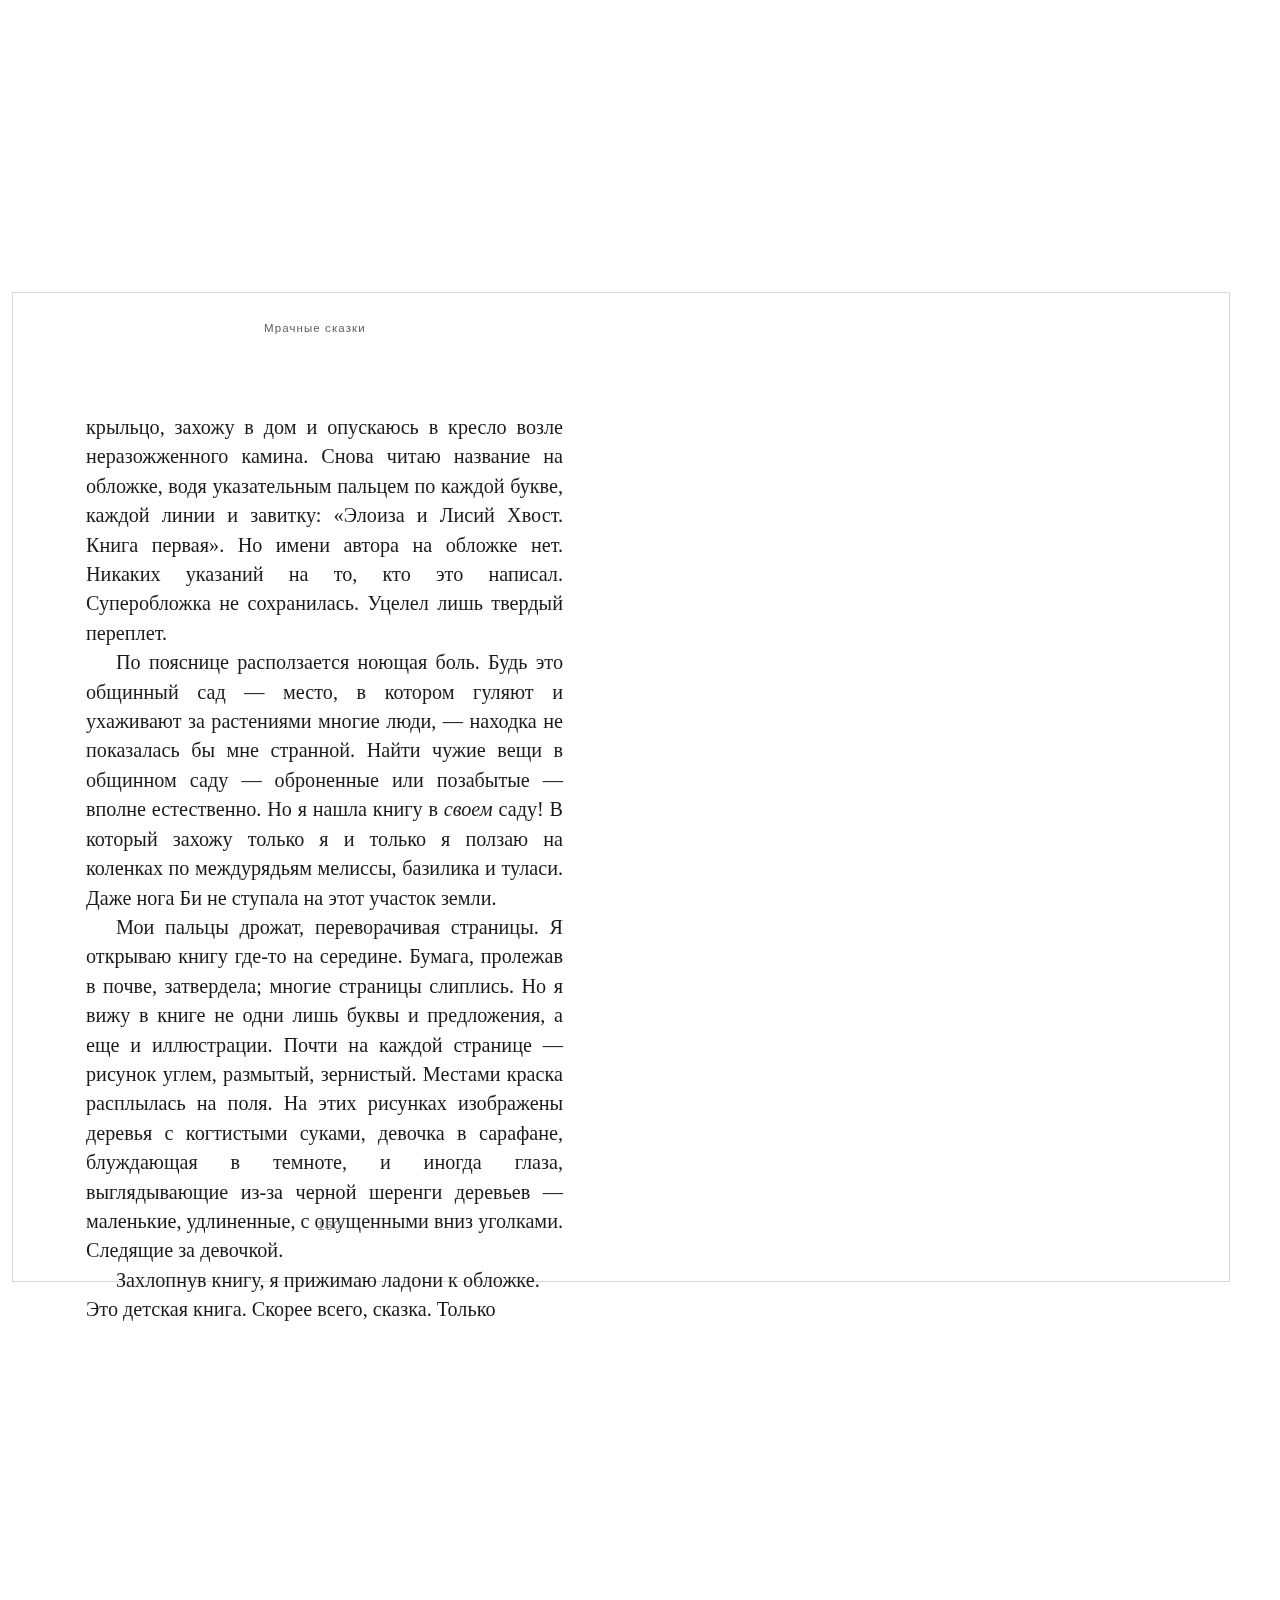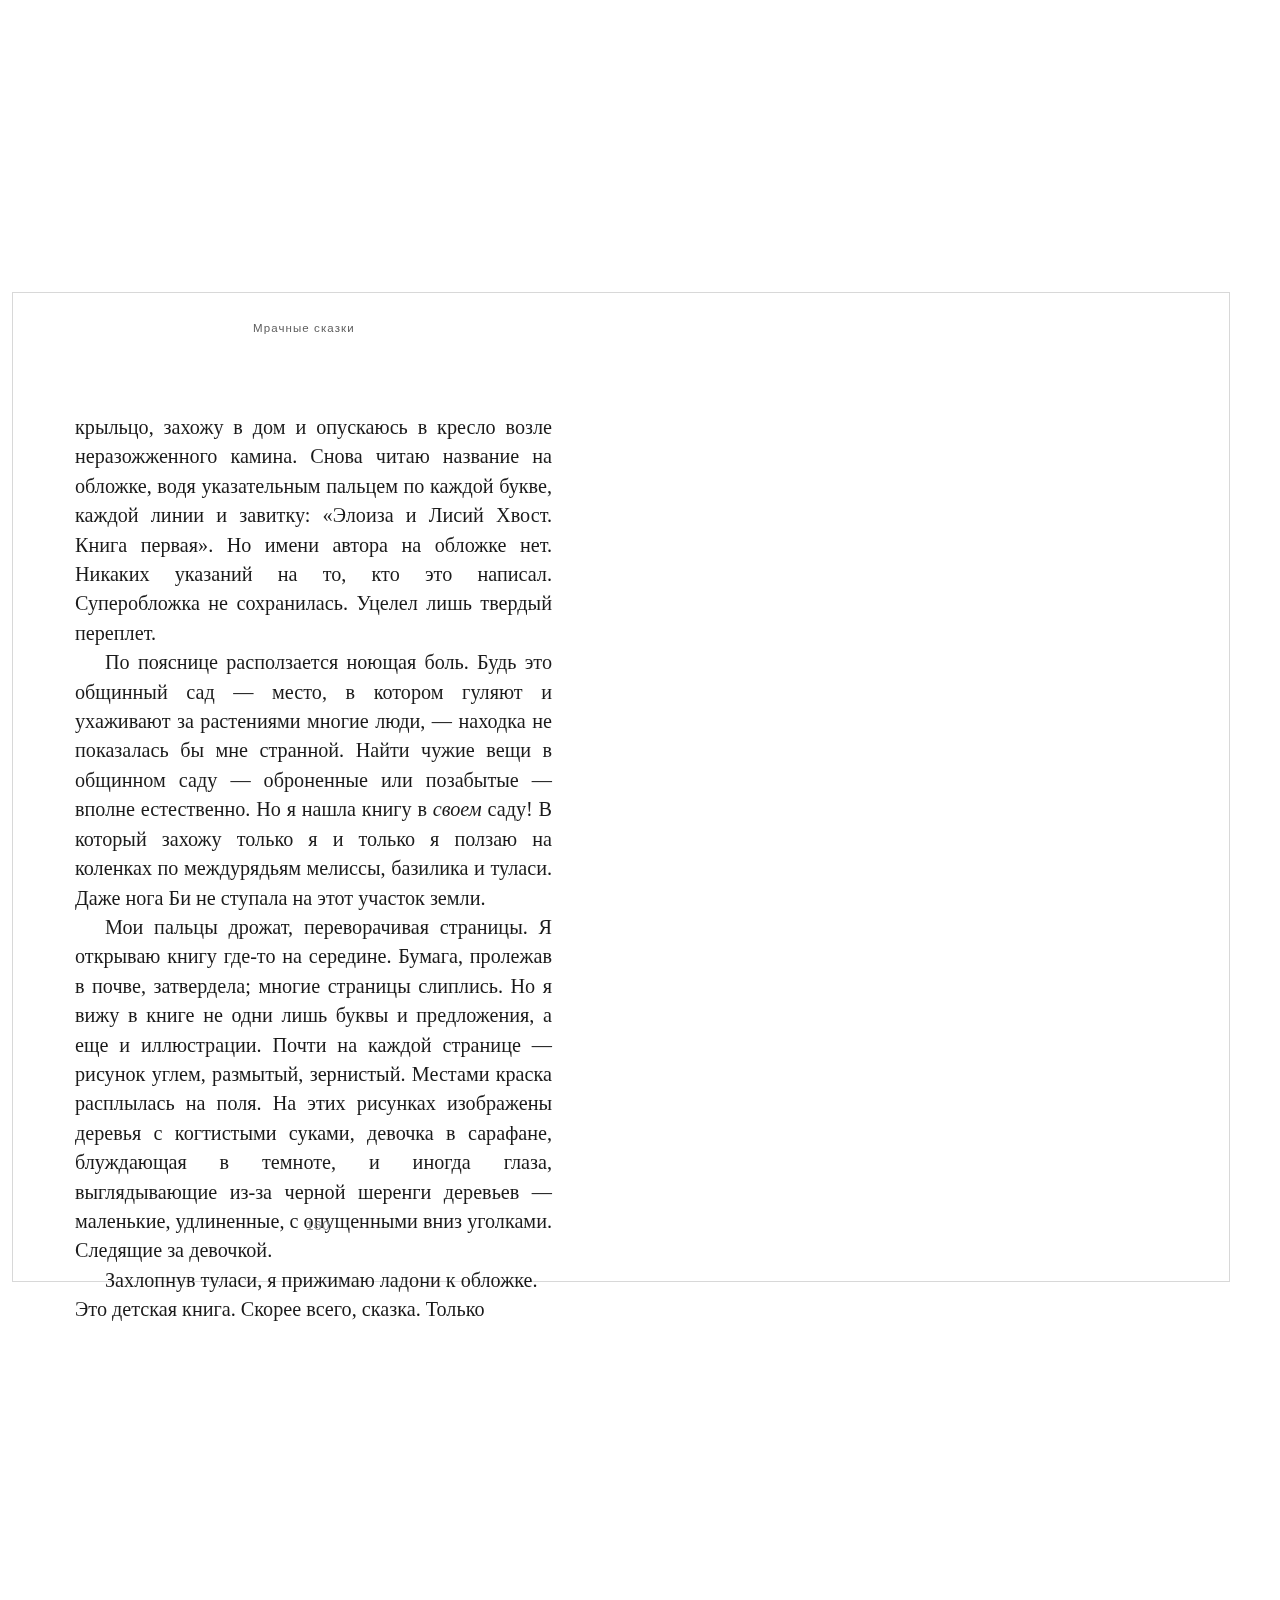--- a/index.html
+++ b/index.html
@@ -21,21 +21,21 @@
     top: 292px;
     width: 1218px;
     height: 990px;
     background: #ffffff;
     border: 1px solid #d8d8d8;
     box-sizing: border-box;
   }
 
   .spread {
     position: absolute;
-    left: 0;
+    left: 11px;
     top: 0;
     width: 100%;
     height: 100%;
   }
 
   .page {
     position: absolute;
     top: 0;
     height: 100%;
     box-sizing: border-box;
@@ -97,21 +97,21 @@
 <div class="page-sheet">
   <div class="spread">
 
     <div class="page page-left">
       <div class="running-head left">Мрачные сказки</div>
 
       <div class="textblock left">
         <p>крыльцо, захожу в дом и опускаюсь в кресло возле неразожженного камина. Снова читаю название на обложке, водя указательным пальцем по каждой букве, каждой линии и завитку: «Элоиза и Лисий Хвост. Книга первая». Но имени автора на обложке нет. Никаких указаний на то, кто это написал. Суперобложка не сохранилась. Уцелел лишь твердый переплет.</p>
         <p class="indent">По пояснице расползается ноющая боль. Будь это общинный сад — место, в котором гуляют и ухаживают за растениями многие люди, — находка не показалась бы мне странной. Найти чужие вещи в общинном саду — оброненные или позабытые — вполне естественно. Но я нашла книгу в <em>своем</em> саду! В который захожу только я и только я ползаю на коленках по междурядьям мелиссы, базилика и туласи. Даже нога Би не ступала на этот участок земли.</p>
         <p class="indent">Мои пальцы дрожат, переворачивая страницы. Я открываю книгу где-то на середине. Бумага, пролежав в почве, затвердела; многие страницы слиплись. Но я вижу в книге не одни лишь буквы и предложения, а еще и иллюстрации. Почти на каждой странице — рисунок углем, размытый, зернистый. Местами краска расплылась на поля. На этих рисунках изображены деревья с когтистыми суками, девочка в сарафане, блуждающая в темноте, и иногда глаза, выглядывающие из-за черной шеренги деревьев — маленькие, удлиненные, с опущенными вниз уголками. Следящие за девочкой.</p>
-        <p class="indent">Захлопнув туласи, я прижимаю ладони к обложке. Это детская книга. Скорее всего, сказка. Только</p>
+        <p class="indent">Захлопнув книгу, я прижимаю ладони к обложке. Это детская книга. Скорее всего, сказка. Только</p>
       </div>
 
       <div class="folio">160</div>
     </div>
 
     <div class="page page-right">
       
 
       
     </div>

